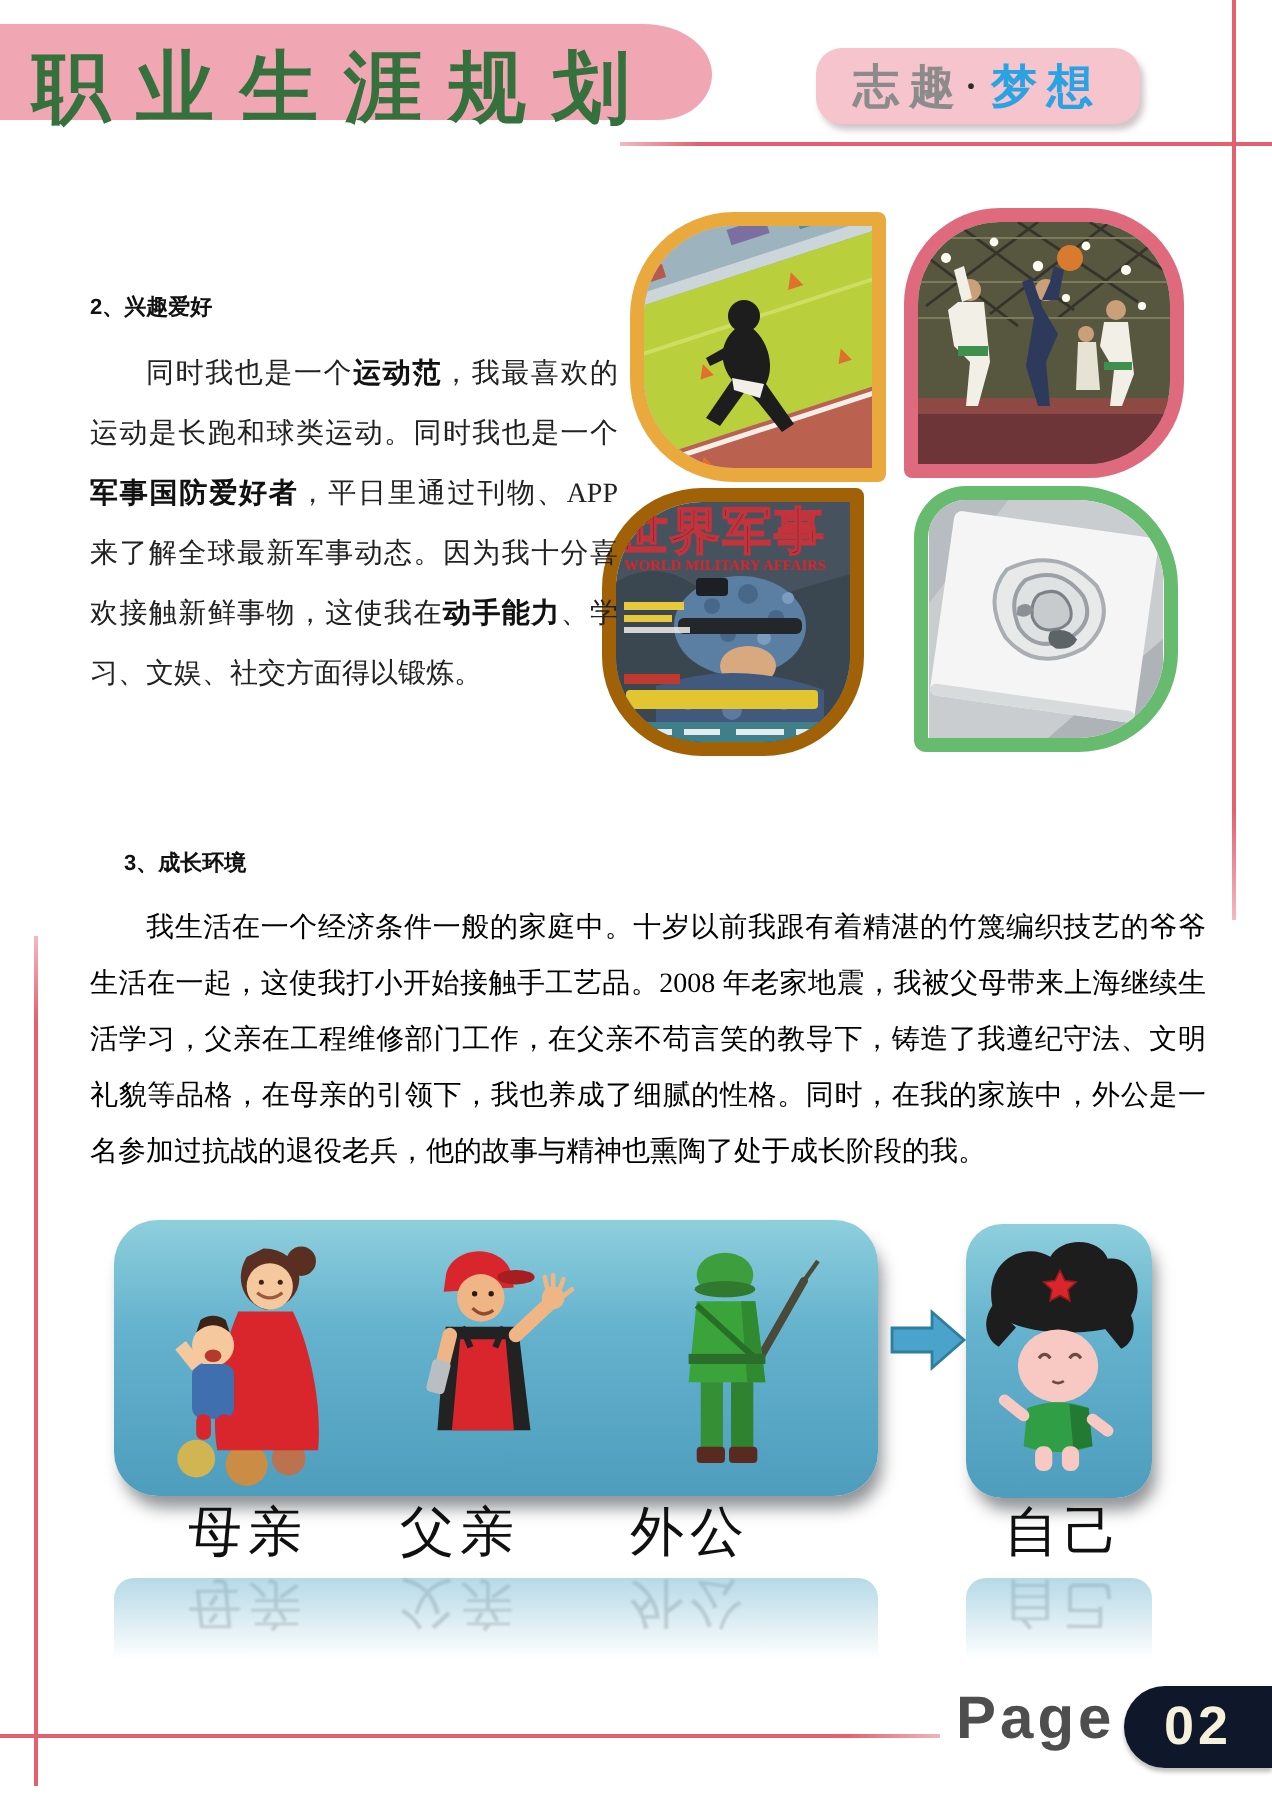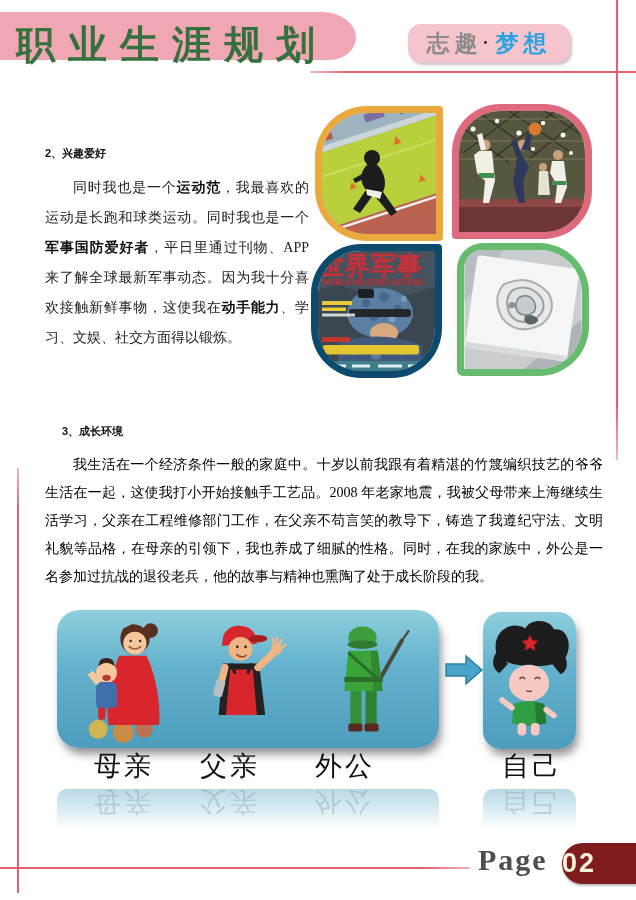--- a/index.html
+++ b/index.html
@@ -32,21 +32,21 @@
   .tag-dot{color:#2b2b2b;font-size:18px;margin:0 2px 0 0;}
   .tag-blue{color:#2aa3e2;}
 
   
   .leaf{overflow:hidden;box-sizing:border-box;}
   .leaf svg{display:block;width:100%;height:100%;}
   .leaf-orange{left:315px;top:106px;width:128px;height:135px;border:7px solid #e9a93c;
     border-radius:52px 4px 4px 52px;}
   .leaf-pink{left:452px;top:104px;width:140px;height:135px;border:7px solid #e06a7d;
     border-radius:48px 48px 48px 4px;}
-  .leaf-blue{left:311px;top:244px;width:131px;height:134px;border:7px solid #0c4a6e;
+  .leaf-blue{left:301px;top:244px;width:131px;height:134px;border:7px solid #a16207;
     border-radius:50px 4px 50px 50px;}
   .leaf-green{left:457px;top:243px;width:132px;height:133px;border:7px solid #67bb6e;
     border-radius:26px 50px 50px 6px;}
 
   
   .sec-heading{font-family:"Liberation Sans",sans-serif;font-weight:bold;font-size:11px;color:#111;}
   .h-hobbies{left:45px;top:146px;}
   .h-growth{left:62px;top:424px;}
   .p-hobbies{left:45px;top:173px;width:264px;font-size:14px;line-height:30px;
     text-align:justify;text-indent:2em;color:#222;}
@@ -64,24 +64,24 @@
   .labels-row{left:0;top:748px;width:636px;height:36px;}
   .fam-label{position:absolute;font-size:27px;font-weight:normal;letter-spacing:3px;color:#101010;white-space:nowrap;}
   .lbl-mother{left:94px;} .lbl-father{left:200px;} .lbl-grandpa{left:315px;} .lbl-self{left:502px;}
   .refl{background:linear-gradient(180deg,rgba(110,180,206,.5),rgba(140,200,220,0) 85%);}
   .refl-main{left:57px;top:789px;width:382px;height:48px;border-radius:10px;}
   .refl-self{left:483px;top:789px;width:93px;height:48px;border-radius:10px;}
   .labels-refl{left:0;top:786px;width:636px;height:34px;transform:scaleY(-1);
     opacity:.18;filter:blur(.6px);}
 
   
-  .page-label{left:478px;top:843px;font-family:Liberation Serif, serif;
+  .page-label{left:478px;top:843px;font-family:Liberation Sans, sans-serif;
     font-weight:bold;font-size:30px;letter-spacing:2px;color:#4e4e4e;}
-  .page-num{left:562px;top:843px;width:74px;height:41px;background:#7f1d1d;
-    border-radius:21px 0 0 21px;display:flex;align-items:center;justify-content:flex-start;
+  .page-num{left:562px;top:843px;width:74px;height:41px;background:#0f172a;
+    border-radius:21px 0 0 21px;display:flex;align-items:center;justify-content:center;
     font-family:"Liberation Sans",sans-serif;font-weight:bold;font-size:27px;
     letter-spacing:2px;color:#f6f1da;box-shadow:0 2px 2px rgba(0,0,0,.25);}
 </style>
 </head>
 <body>
 
 <div class="abs line-top"></div>
 <div class="abs line-right"></div>
 <div class="abs line-left"></div>
 <div class="abs line-bottom"></div>

